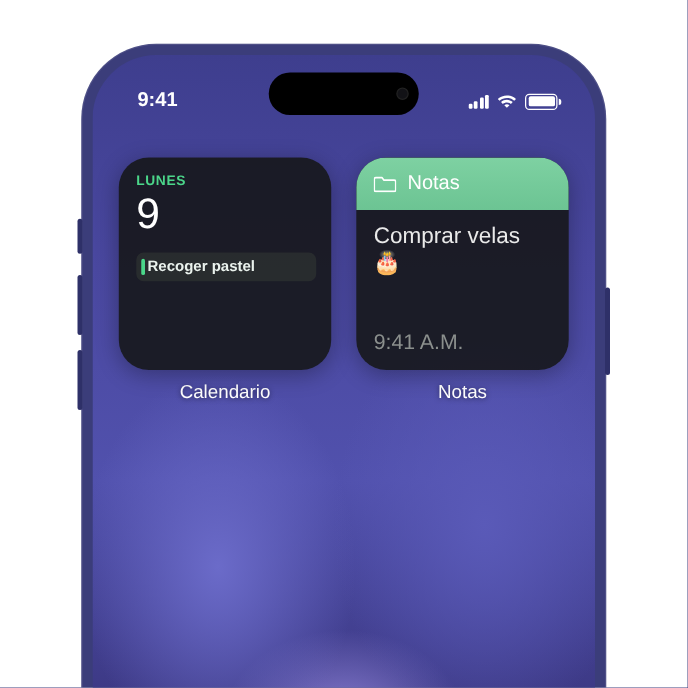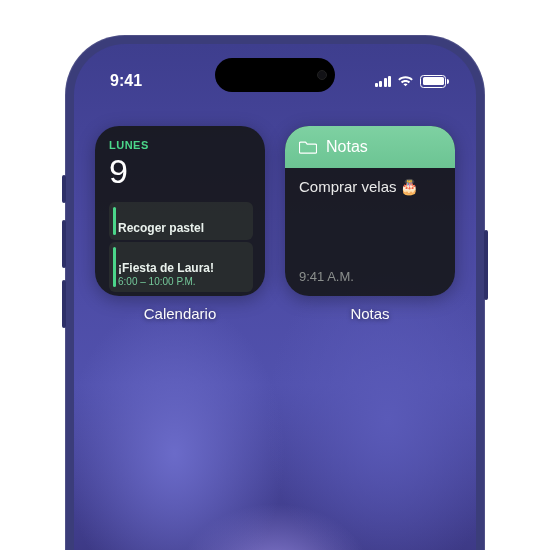--- a/index.html
+++ b/index.html
@@ -67,40 +67,40 @@
     box-shadow: 0 4px 18px rgba(0,0,0,0.3);
   }
   .widget-label { color: #fff; font-size: 15px; font-weight: 400; text-shadow: 0 1px 4px rgba(0,0,0,0.5); }
 
   
   .cal-pad { padding: 13px 12px 10px 14px; }
   .cal-day { color: #4bd68a; font-size: 11px; font-weight: 600; letter-spacing: 0.5px; }
   .cal-date { color: #fff; font-size: 34px; font-weight: 400; line-height: 1; margin-top: 3px; margin-bottom: 14px; }
   .cal-event {
     background: rgba(50,55,52,0.6); border-radius: 6px;
-    padding: 19px 7px 5px 9px; margin-bottom: 2px; position: relative;
+    padding: 4px 7px 5px 9px; margin-bottom: 14px; position: relative;
   }
   .cal-event::before {
     content: ""; position: absolute; left: 4px; top: 5px; bottom: 5px; width: 3px;
     background: #4bd68a; border-radius: 2px;
   }
   .ev-title { font-size: 12px; font-weight: 600; color: #eaf2ed; white-space: nowrap; overflow: hidden; text-overflow: ellipsis; }
   .ev-time { font-size: 10px; color: #75c99b; font-weight: 500; margin-top: 1px; }
 
   
   .notes-header {
     background: linear-gradient(180deg, #7ed1a2 0%, #6cc493 100%);
     height: 42px; display: flex; align-items: center; gap: 9px;
     padding: 0 14px; color: #fff;
   }
   .folder-ic{ width:18px; height:14px; }
   .notes-header-title { font-size: 16px; font-weight: 500; }
   .notes-body { padding: 10px 14px 12px; height: calc(100% - 42px); display: flex; flex-direction: column; }
-  .note-text { font-size: 15px; color: #e9e9e9; font-weight: 400; flex: 1; }
-  .note-time { font-size: 13px; color: #8b8f8d; }
+  .note-text { font-size: 18px; color: #e9e9e9; font-weight: 400; flex: 1; }
+  .note-time { font-size: 17px; color: #8b8f8d; }
 </style>
 </head>
 <body>
 
 <div class="phone">
   <div class="side-btn sb-left1"></div>
   <div class="side-btn sb-left2"></div>
   <div class="side-btn sb-left3"></div>
   <div class="side-btn sb-right"></div>
 
@@ -132,24 +132,20 @@
     <div class="widgets">
 
       <div class="widget-col">
         <div class="widget">
           <div class="cal-pad">
             <div class="cal-day">LUNES</div>
             <div class="cal-date">9</div>
             <div class="cal-event">
               <div class="ev-title">Recoger pastel</div>
             </div>
-            <div class="cal-event">
-              <div class="ev-title">¡Fiesta de Laura!</div>
-              <div class="ev-time">6:00 – 10:00 P.M.</div>
-            </div>
           </div>
         </div>
         <div class="widget-label">Calendario</div>
       </div>
 
       <div class="widget-col">
         <div class="widget">
           <div class="notes-header">
             <svg class="folder-ic" viewBox="0 0 22 16">
               <path d="M2 2 h6 l2 2.5 h10 c1 0 1.5 .6 1.5 1.5 v8 c0 1 -.6 1.5 -1.5 1.5 H2 c-1 0 -1.5 -.6 -1.5 -1.5 V3.5 C.5 2.6 1 2 2 2 Z" fill="none" stroke="#fff" stroke-width="1.6" stroke-linejoin="round"></path>

